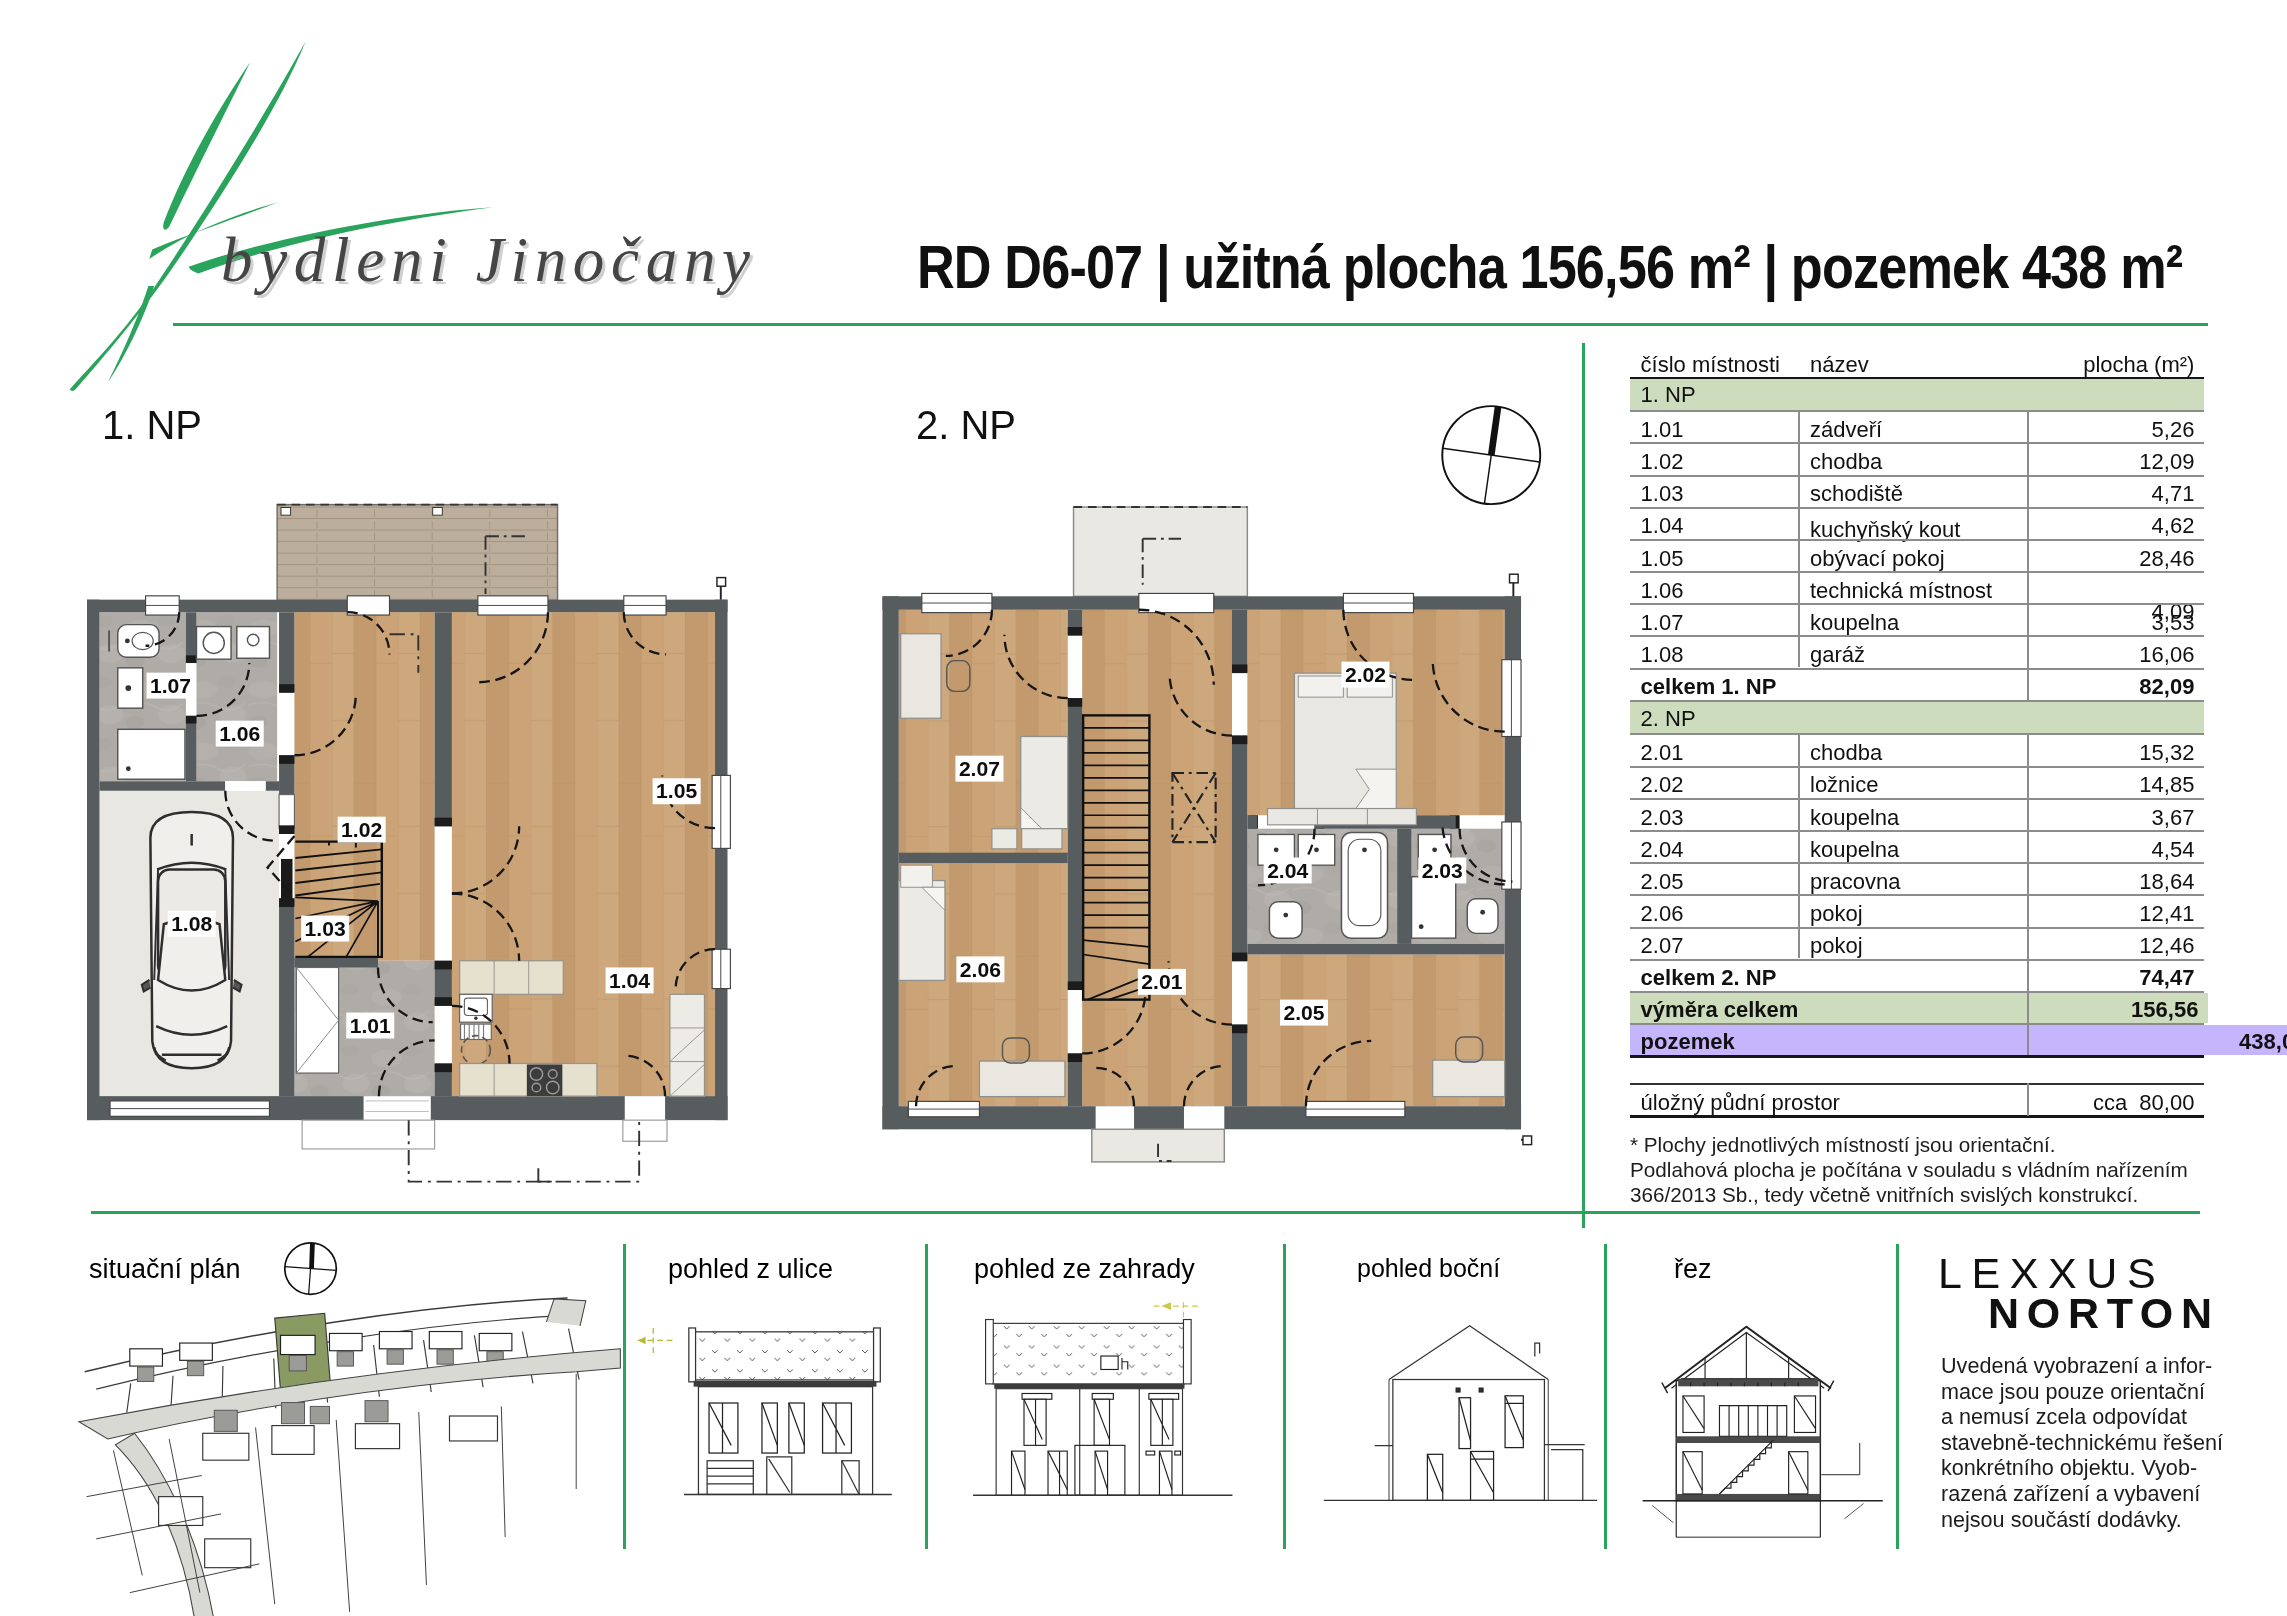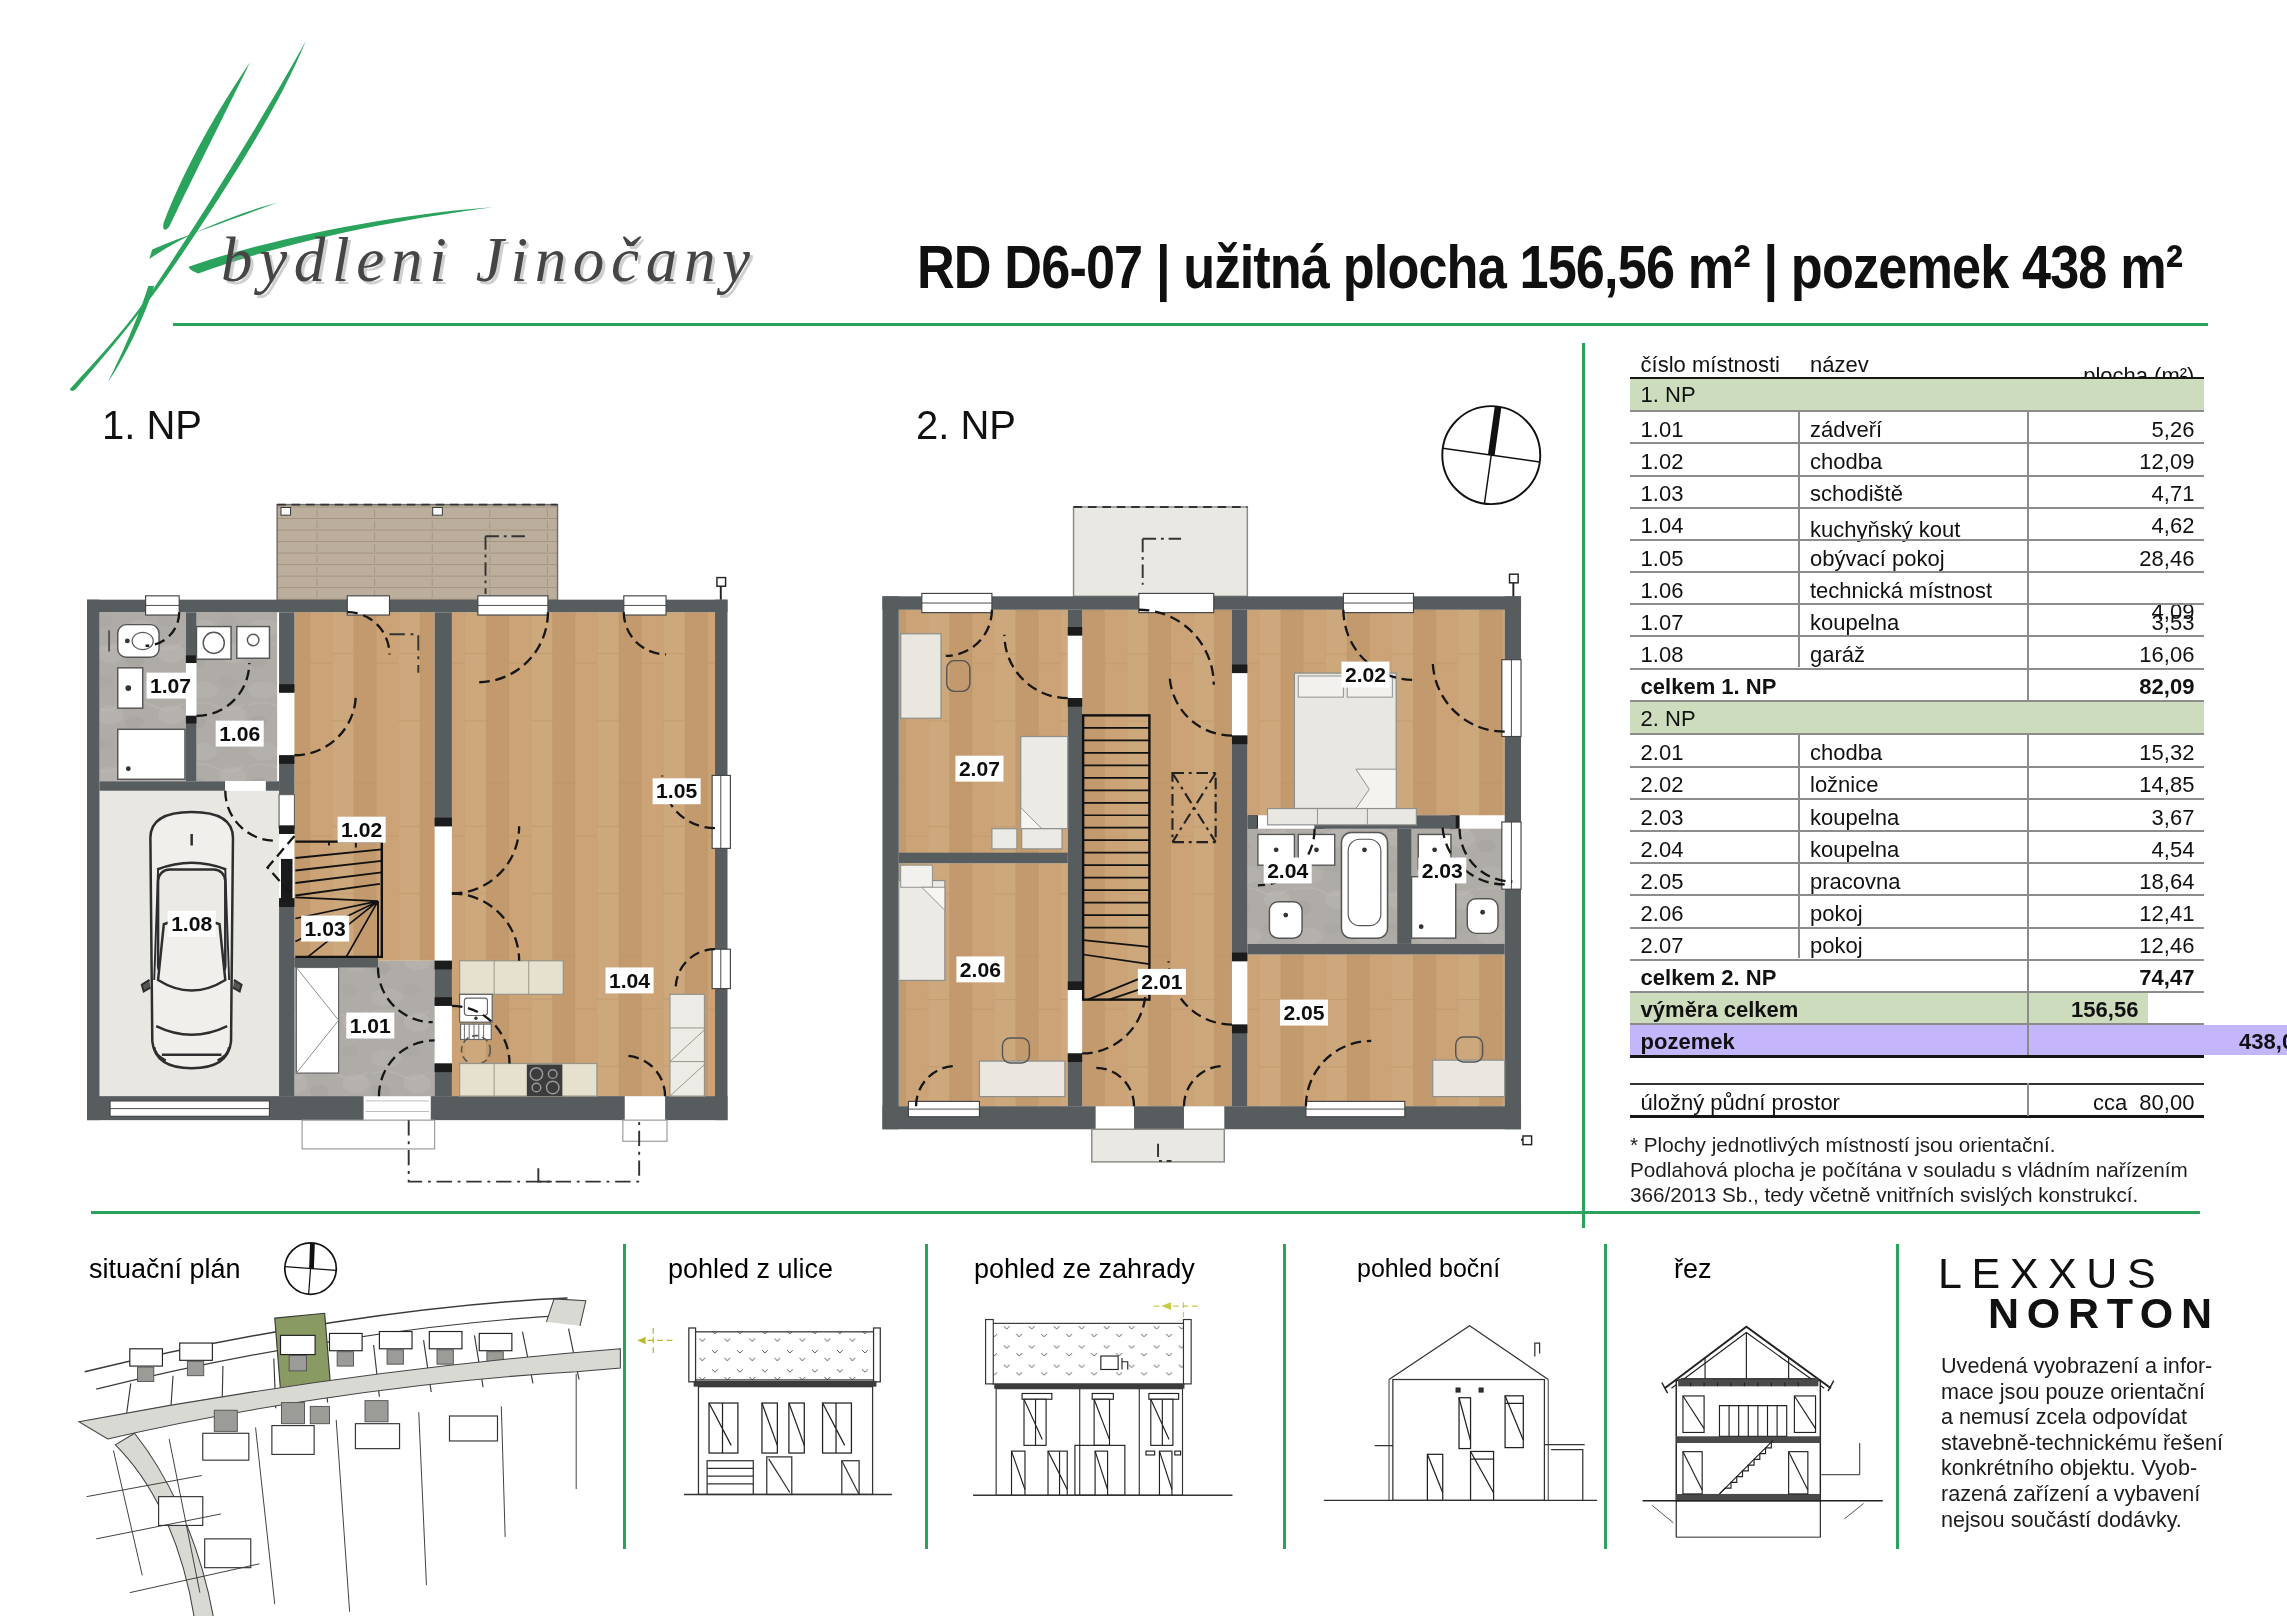--- a/index.html
+++ b/index.html
@@ -554,21 +554,21 @@
           <text x="1358" y="1061">2.05</text>
         </g>
 </g>
 </svg>
 
 <div class="abs" style="left:1582px;top:343px;width:2.9px;height:885px;background:#2aa45c;"></div>
 <div class="abs" style="left:1630px;top:341px;width:574px;height:797px;font-size:22px;color:#111;">
 
   <div class="abs" style="left:10.6px;top:10.6px;">číslo místnosti</div>
   <div class="abs" style="left:180px;top:10.6px;">název</div>
-  <div class="abs" style="right:9.6px;top:10.6px;margin-top:11px;">plocha (m²)</div>
+  <div class="abs" style="right:9.6px;top:10.6px;">plocha (m²)</div>
   <div class="abs" style="left:0;top:36px;width:574px;height:2.9px;background:#161616;"></div>
 
   <div class="abs" style="left:0;top:38px;width:574px;height:31px;background:#cddcbd;">
         <span style="position:absolute;left:10.6px;top:2.9px;">1. NP</span>
       </div>
 
   <div class="abs" style="left:0;top:69px;width:574px;height:1.9px;background:#8c8c8c;"></div>
   <div class="abs" style="left:10.6px;top:76px;">1.01</div>
       <div class="abs" style="left:180px;top:76px;">zádveří</div>
       <div class="abs" style="right:9.6px;top:76px;">5,26</div>
@@ -635,21 +635,21 @@
       <div class="abs" style="right:9.6px;top:560px;">12,41</div>
   <div class="abs" style="left:0;top:586px;width:574px;height:1.9px;background:#8c8c8c;"></div>
   <div class="abs" style="left:10.6px;top:592px;">2.07</div>
       <div class="abs" style="left:180px;top:592px;">pokoj</div>
       <div class="abs" style="right:9.6px;top:592px;">12,46</div>
   <div class="abs" style="left:0;top:618px;width:574px;height:1.9px;background:#8c8c8c;"></div>
   <div class="abs" style="left:10.6px;top:624px;font-weight:bold;">celkem 2. NP</div>
       <div class="abs" style="right:9.6px;top:624px;font-weight:bold;">74,47</div>
   <div class="abs" style="left:0;top:650px;width:574px;height:1.9px;background:#8c8c8c;"></div>
 
-  <div class="abs" style="left:0;top:652px;width:518px;height:30px;background:#cddcbd;">
+  <div class="abs" style="left:0;top:652px;width:578px;height:30px;background:#cddcbd;">
         <span style="position:absolute;left:10.6px;top:3.8px;font-weight:bold;">výměra celkem</span>
         <span style="position:absolute;right:9.6px;top:3.8px;font-weight:bold;">156,56</span>
       </div>
   <div class="abs" style="left:0;top:682px;width:574px;height:1.9px;background:#8c8c8c;"></div>
   <div class="abs" style="left:0;top:684px;width:686px;height:30px;background:#c4b5fd;">
         <span style="position:absolute;left:10.6px;top:3.8px;font-weight:bold;">pozemek</span>
         <span style="position:absolute;right:9.6px;top:3.8px;font-weight:bold;">438,00</span>
       </div>
   <div class="abs" style="left:0;top:714px;width:574px;height:2.9px;background:#161616;"></div>
 

